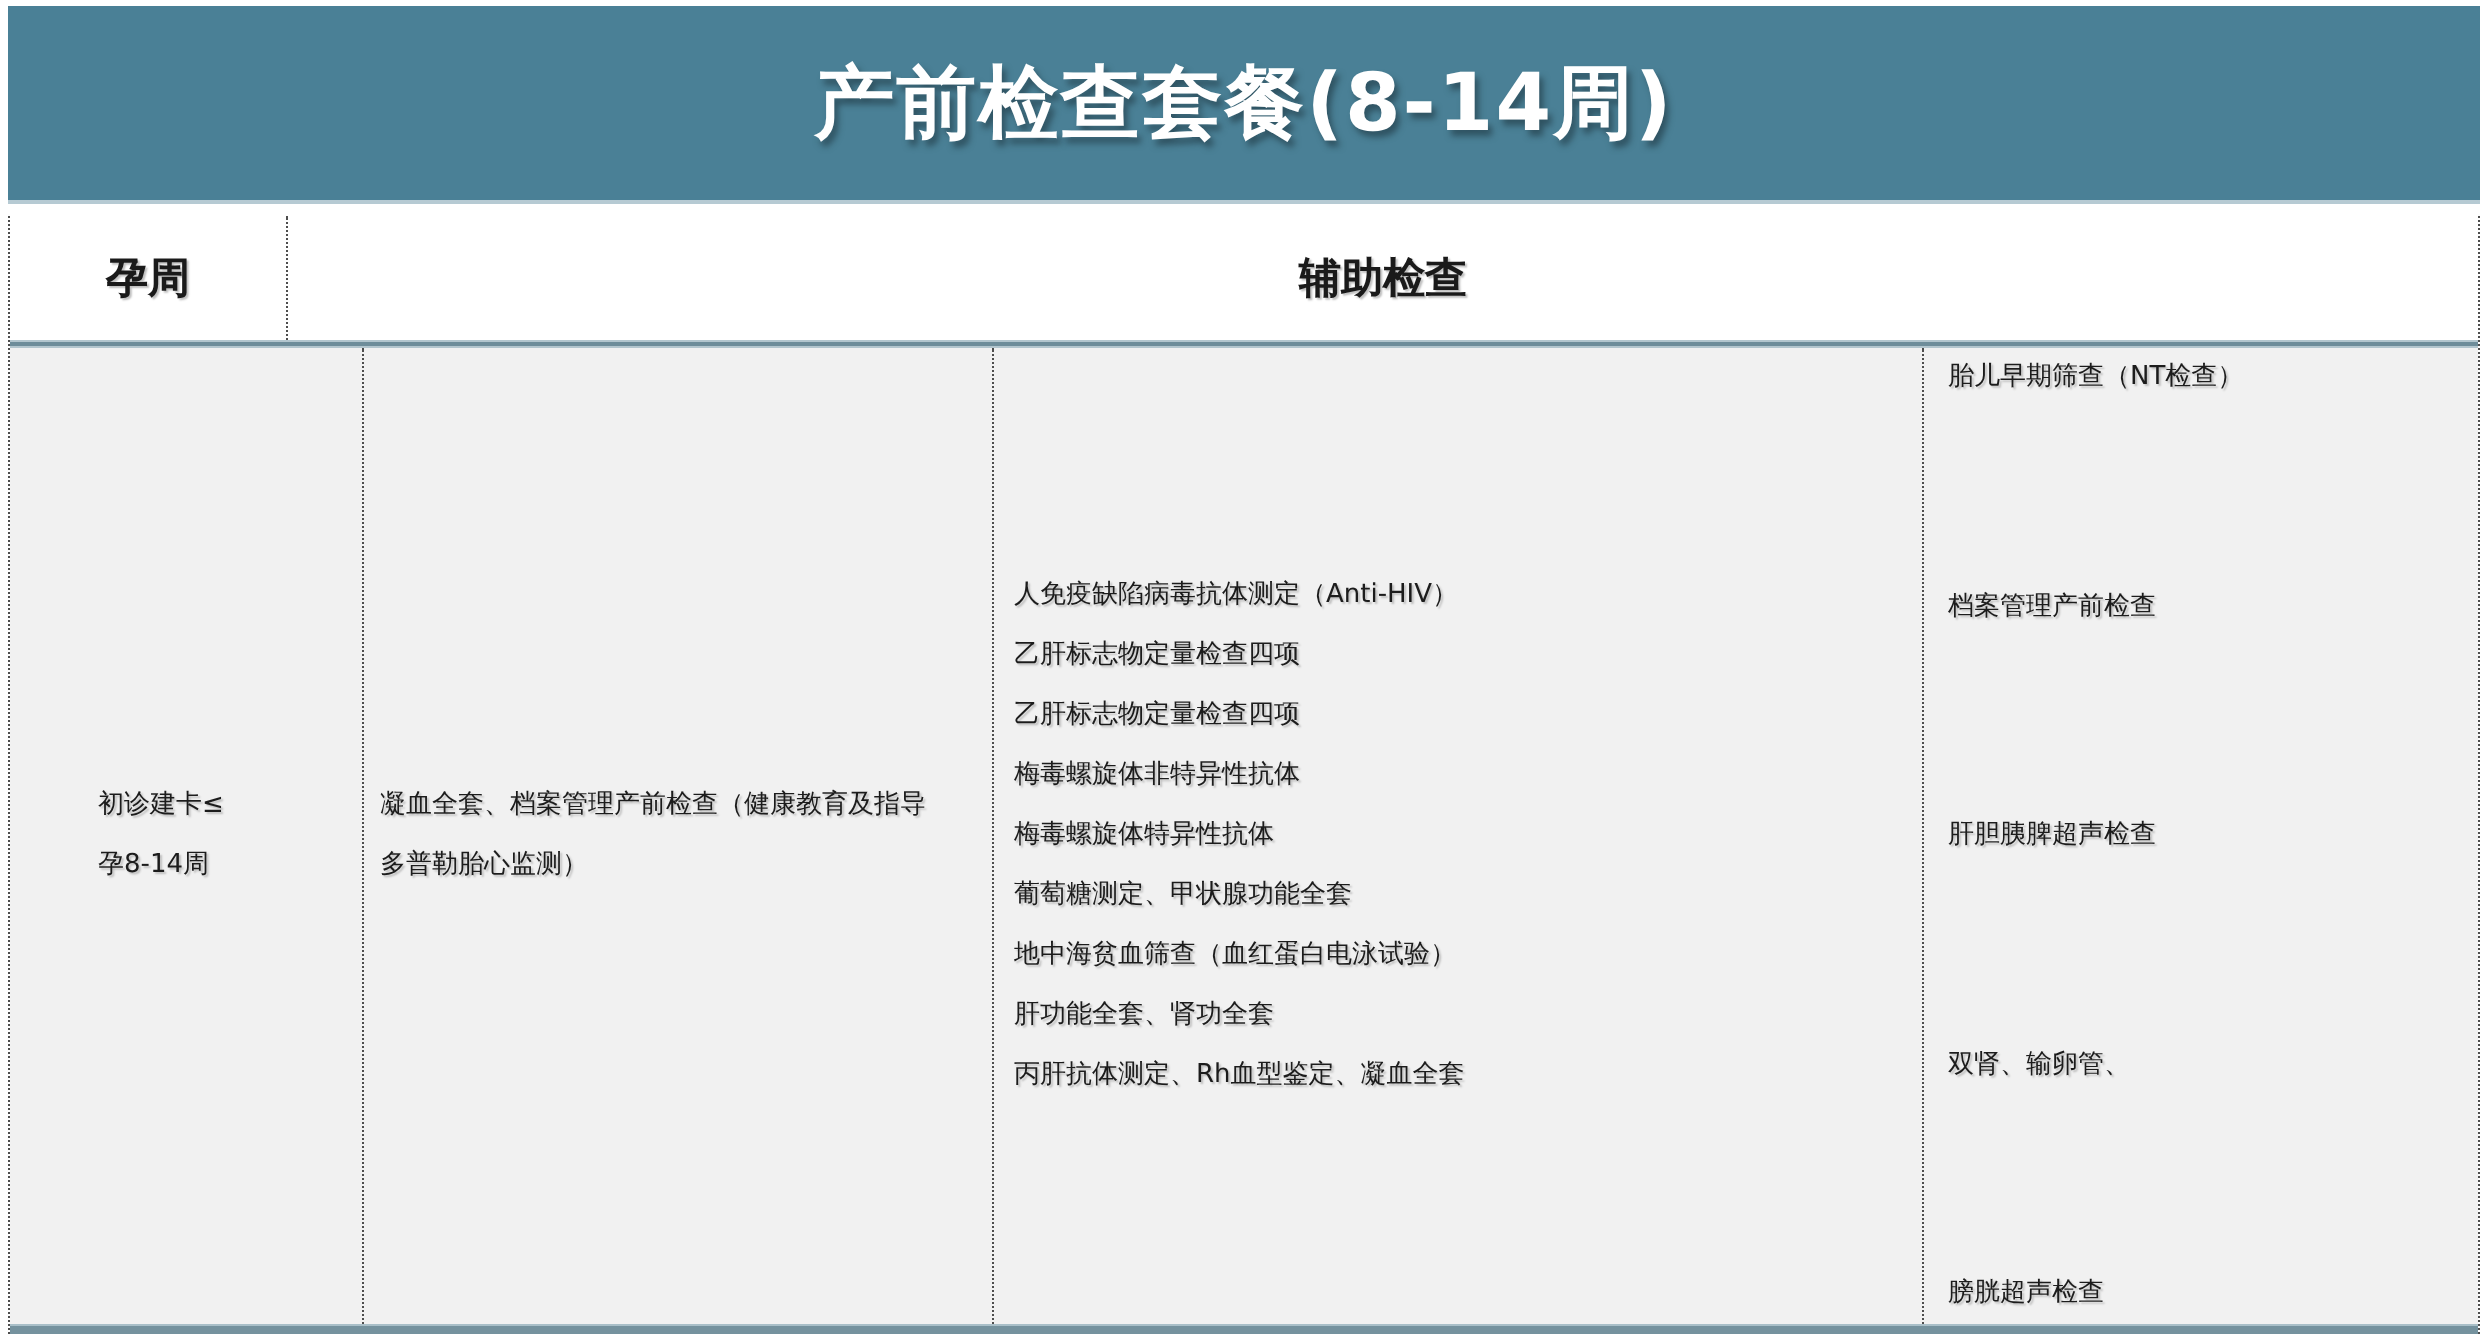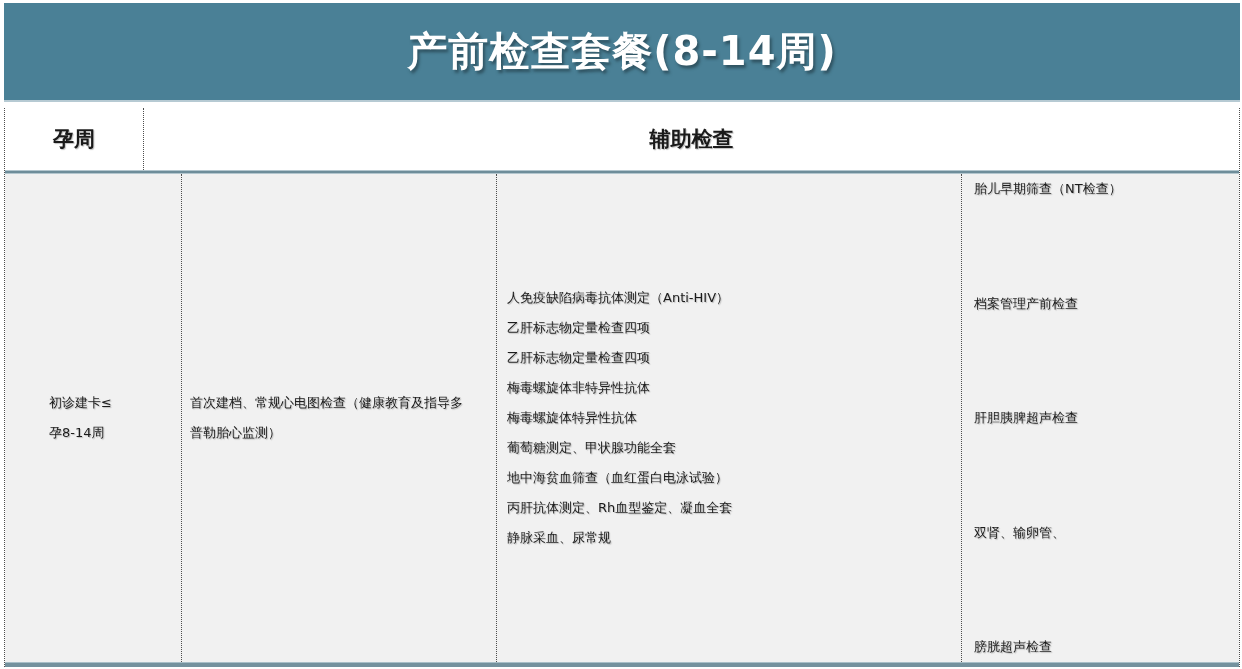--- a/index.html
+++ b/index.html
@@ -126,33 +126,33 @@
       <div class="hrule"></div>
 
       <div class="body-row">
 
         <div class="cell sep col-week">
           <div class="line">初诊建卡≤</div>
           <div class="line">孕8-14周</div>
         </div>
 
         <div class="cell sep col-physical">
-          <div class="wrap-text">首次建档、常规心电图检查（健康教育及指导多普勒胎心监测）</div>
+          <div class="wrap-text">凝血全套、档案管理产前检查（健康教育及指导多普勒胎心监测）</div>
         </div>
 
         <div class="cell sep col-lab">
           <div class="line">人免疫缺陷病毒抗体测定（Anti-HIV）</div>
           <div class="line">乙肝标志物定量检查四项</div>
           <div class="line">乙肝标志物定量检查四项</div>
           <div class="line">梅毒螺旋体非特异性抗体</div>
           <div class="line">梅毒螺旋体特异性抗体</div>
           <div class="line">葡萄糖测定、甲状腺功能全套</div>
           <div class="line">地中海贫血筛查（血红蛋白电泳试验）</div>
+          <div class="line">肝功能全套、肾功全套</div>
           <div class="line">丙肝抗体测定、Rh血型鉴定、凝血全套</div>
-          <div class="line">静脉采血、尿常规</div>
         </div>
 
         <div class="cell col-aux">
           <div class="line">胎儿早期筛查（NT检查）</div>
           <div class="line">档案管理产前检查</div>
           <div class="line">肝胆胰脾超声检查</div>
           <div class="line">双肾、输卵管、</div>
           <div class="line">膀胱超声检查</div>
         </div>
 

